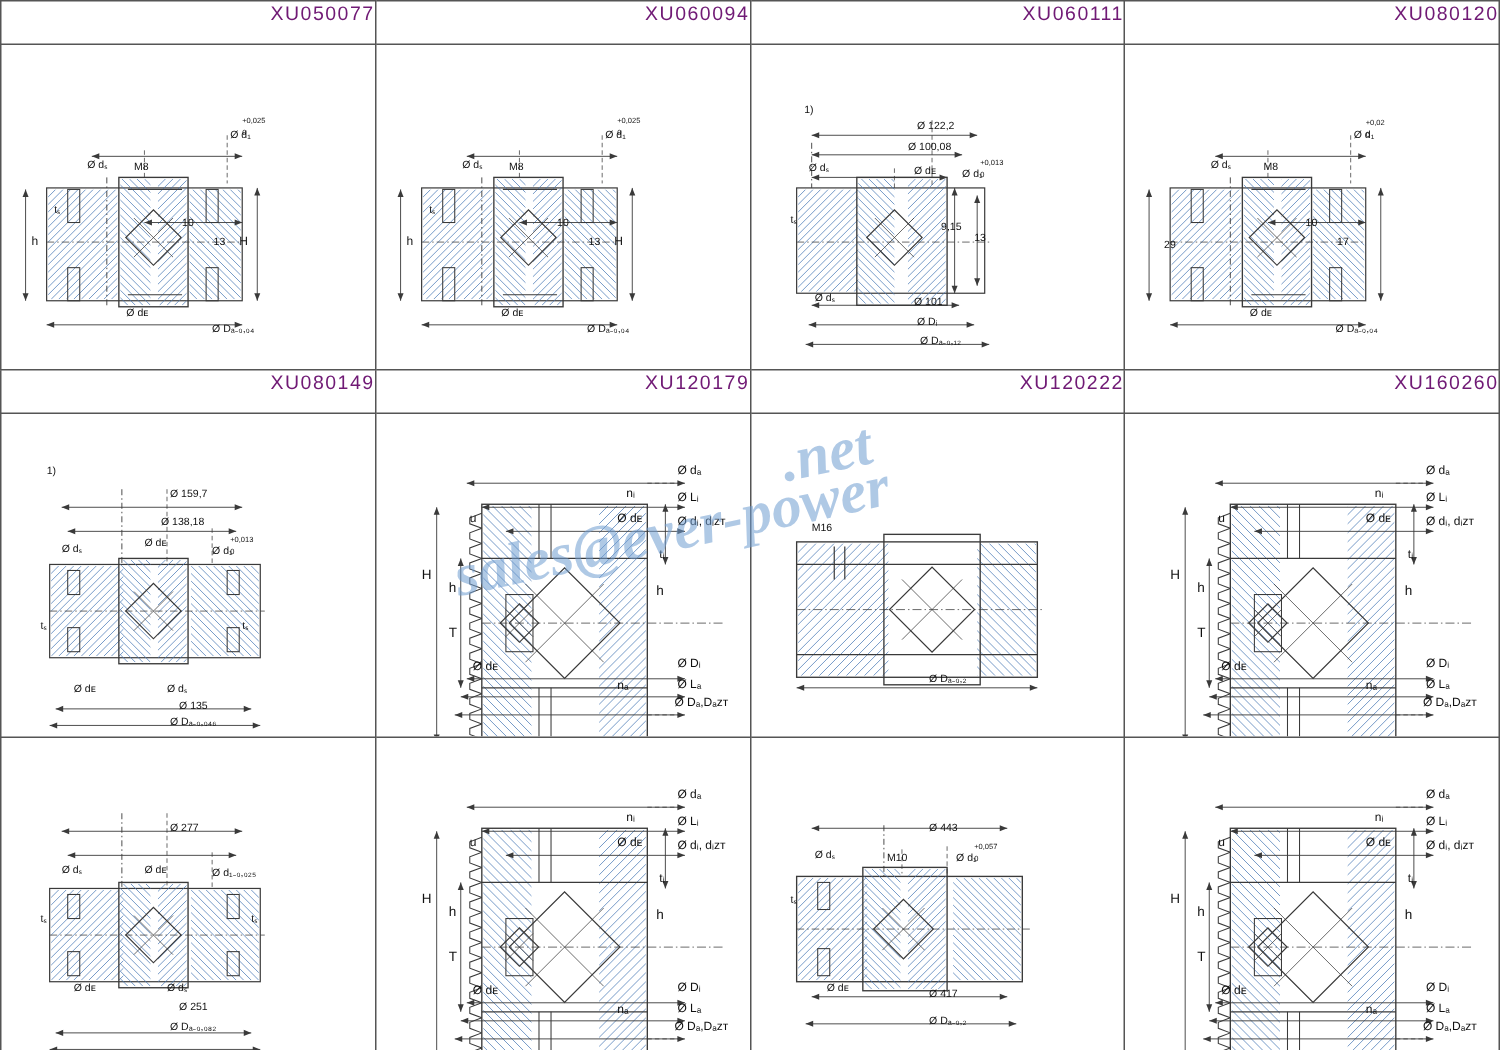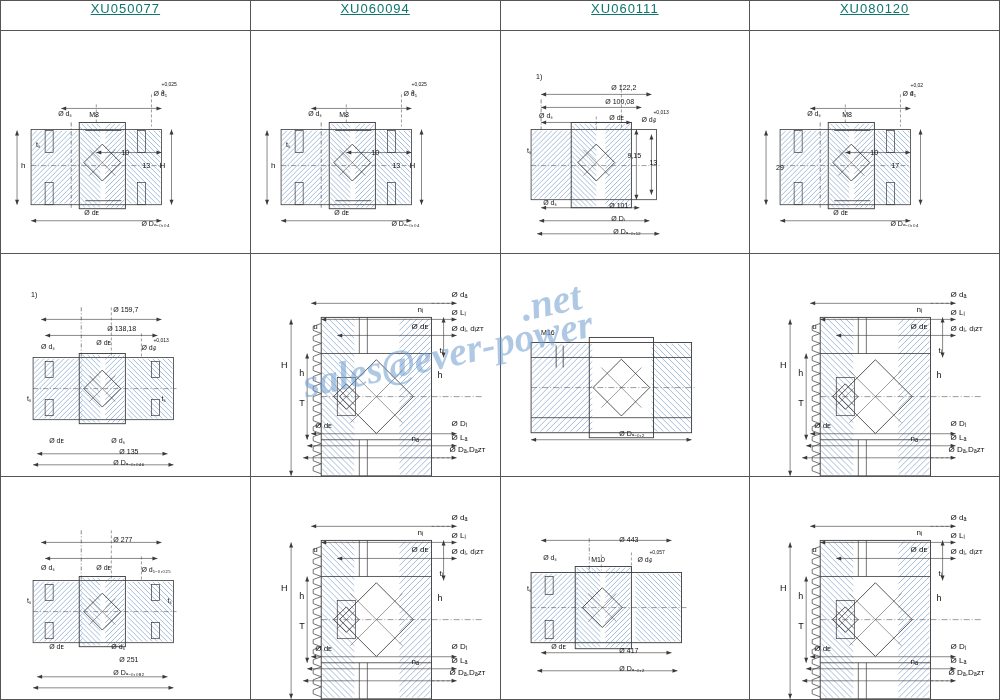--- a/index.html
+++ b/index.html
@@ -1,21 +1,21 @@
 <!DOCTYPE html>
 <html><head>
 <meta charset="utf-8">
 <style>
   html,body{margin:0;padding:0;background:#ffffff;}
   body{width:1000px;height:700px;font-family:"Liberation Sans",sans-serif;overflow:hidden;}
   #sheet{position:relative;width:1000px;height:700px;box-sizing:border-box;}
   table.grid{border-collapse:collapse;width:1000px;height:700px;table-layout:fixed;}
   table.grid td{border:1px solid #555;padding:0;vertical-align:top;}
-  td.hdr{height:28px;text-align:center;font-size:13px;letter-spacing:1px;color:#0f766e;
-         font-family:"Liberation Sans",sans-serif;vertical-align:middle;text-decoration:underline;}
+  td.hdr{height:28px;text-align:right;font-size:13px;letter-spacing:1px;color:#701a75;
+         font-family:"Liberation Sans",sans-serif;vertical-align:middle;}
   td.cellbody{height:205px;position:relative;}
   .cellinner{position:relative;width:100%;height:100%;overflow:hidden;}
   .cellinner svg{display:block;width:100%;height:100%;}
   .wm{position:absolute;left:0;top:0;width:1000px;height:700px;pointer-events:none;}
   .wm span{position:absolute;font-family:"Liberation Serif",serif;font-style:italic;
            font-weight:bold;color:#6f9dd1;opacity:.55;white-space:nowrap;}
   .wm .w1{left:300px;top:330px;font-size:40px;transform:rotate(-12deg);}
   .wm .w2{left:520px;top:278px;font-size:40px;transform:rotate(-12deg);}
 </style>
 </head>
@@ -626,20 +626,26 @@
                 <text x="57" y="82" font-size="7" fill="#111" font-family="Liberation Sans, sans-serif">Ø dₛ</text>
                 <text x="92" y="83" font-size="7" fill="#111" font-family="Liberation Sans, sans-serif">M8</text>
                 <text x="26" y="135" font-size="7" fill="#111" font-family="Liberation Sans, sans-serif">29</text>
                 <text x="120" y="120" font-size="7" fill="#111" font-family="Liberation Sans, sans-serif">10</text>
                 <text x="141" y="133" font-size="7" fill="#111" font-family="Liberation Sans, sans-serif">17</text>
                 <text x="83" y="180" font-size="7" fill="#111" font-family="Liberation Sans, sans-serif">Ø dᴇ</text>
                 <text x="140" y="191" font-size="7" fill="#111" font-family="Liberation Sans, sans-serif">Ø Dₐ₋₀,₀₄</text>
       </svg>
             </div>
           </td>
+        </tr>
+        <tr>
+          <td class="hdr">XU080149</td>
+          <td class="hdr">XU120179</td>
+          <td class="hdr">XU120222</td>
+          <td class="hdr">XU160260</td>
         </tr>
         <tr>
           <td class="cellbody">
             <div class="cellinner">
               <svg viewBox="0 0 248 215" preserveAspectRatio="xMidYMid meet">
         <rect x="32" y="100" width="140" height="62" fill="none" stroke="#3a3a3a" stroke-width="0.8"></rect>
                 <defs>
                   <clipPath id="cp33_101_48_60">
                     <rect x="33" y="101" width="48" height="60"></rect>
                   </clipPath>

